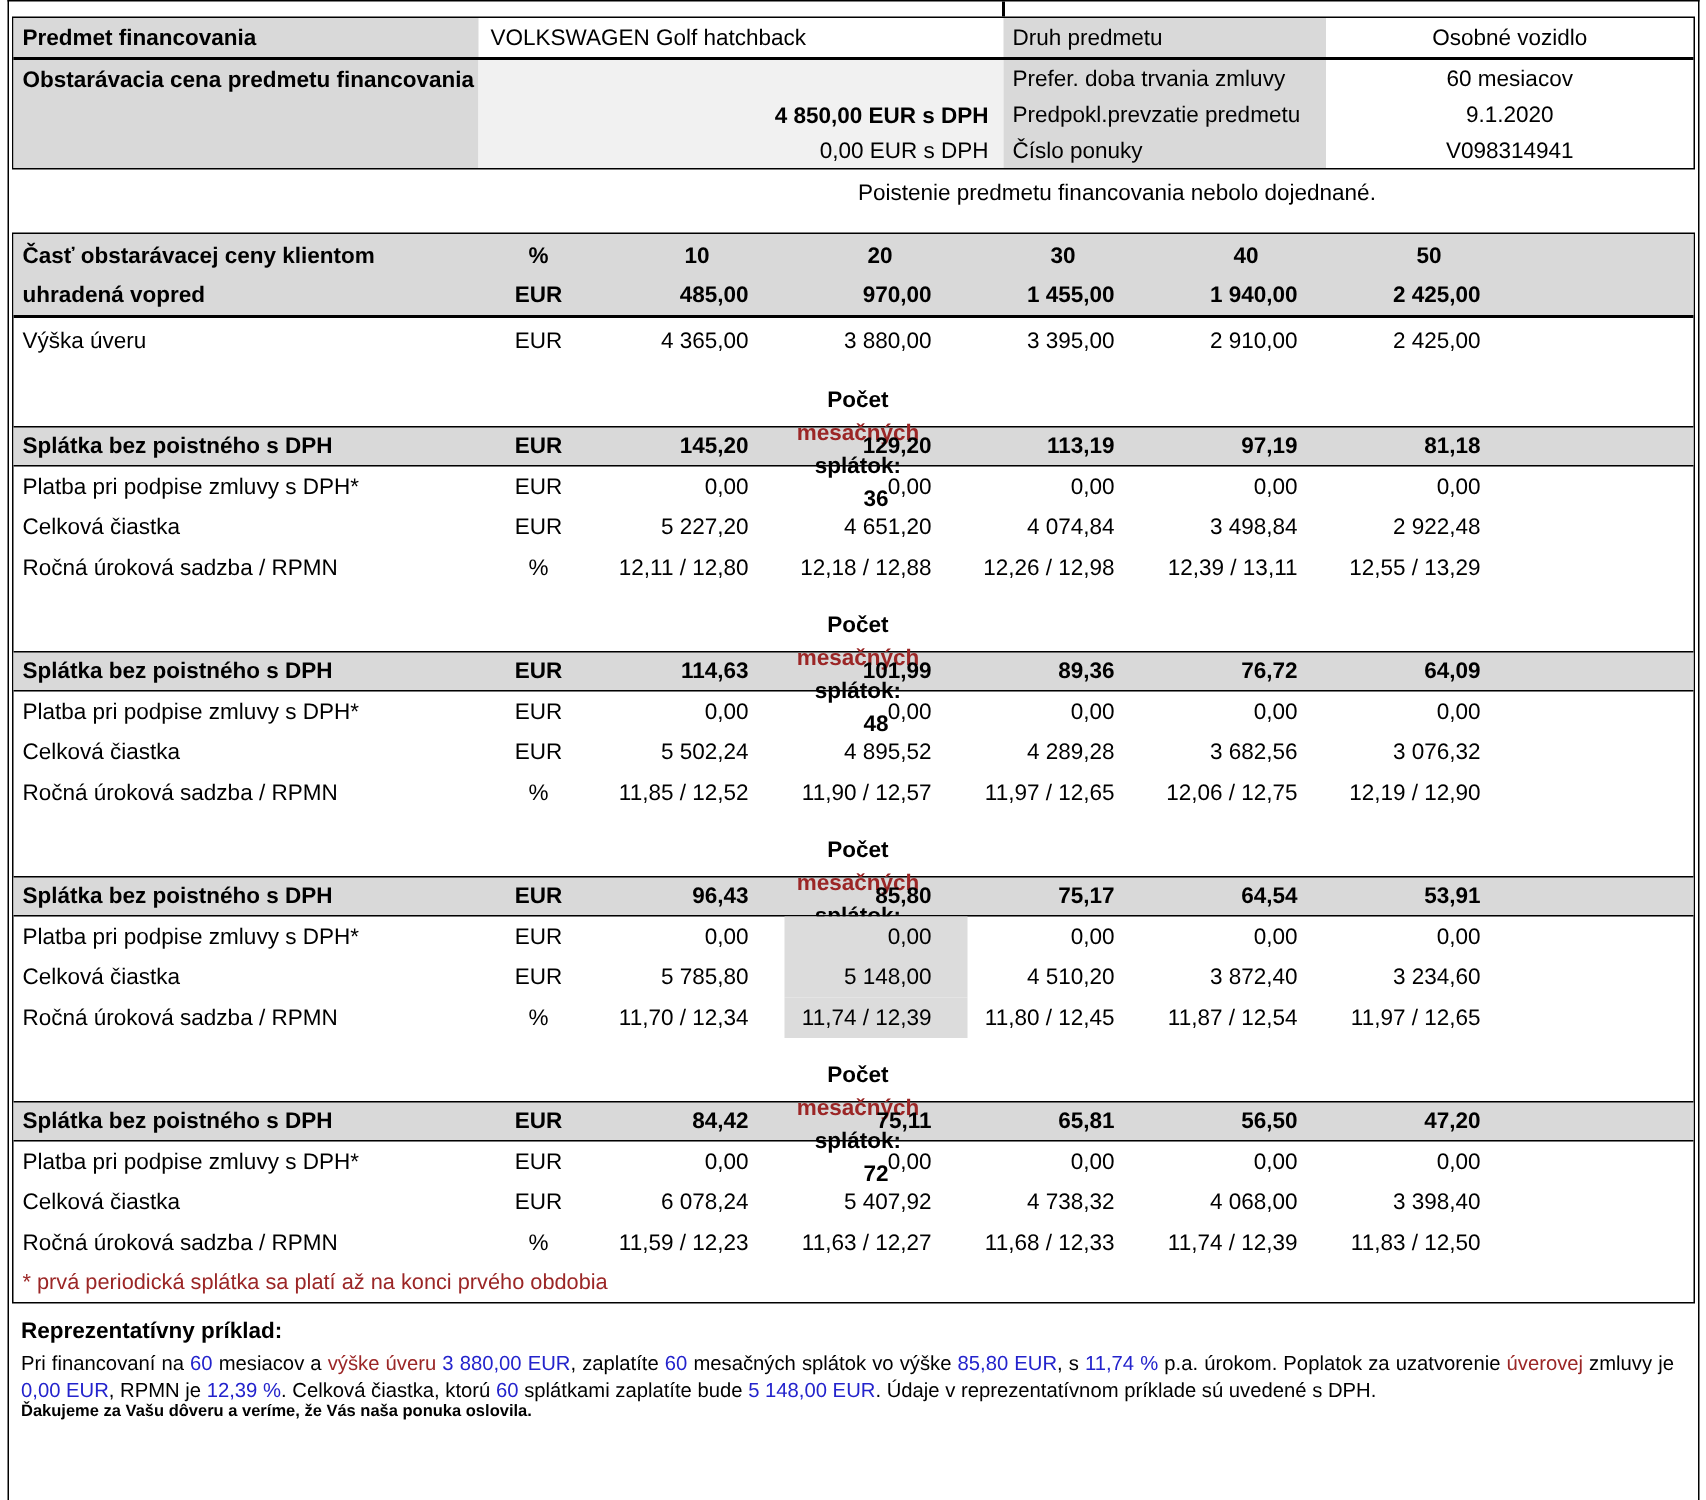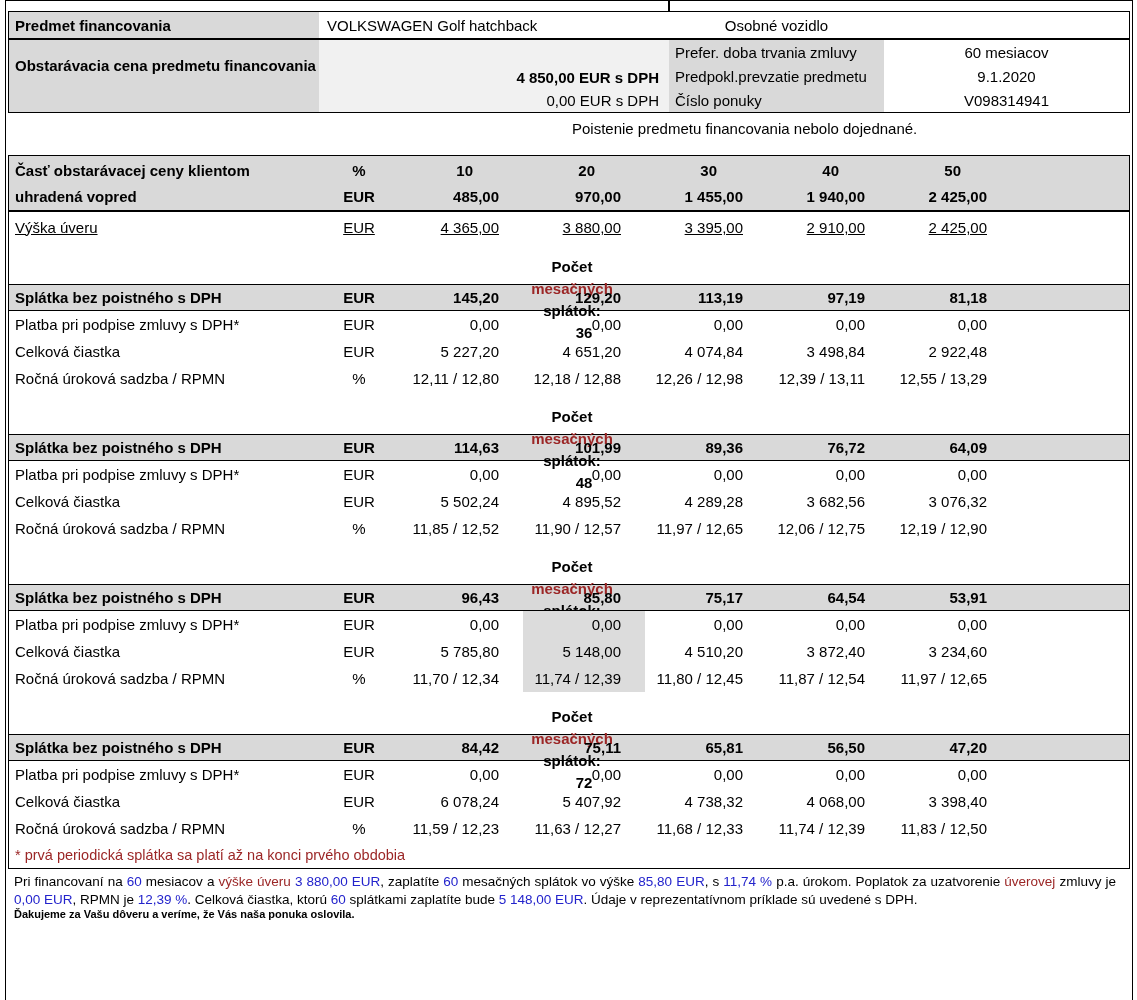--- a/index.html
+++ b/index.html
@@ -22,21 +22,21 @@
   
   .top-box { width:1122px; border:1.5px solid #000; }
   .row1 { display:grid; grid-template-columns:310px 350px 215px 1fr; height:28px; border-bottom:2px solid #000; }
   .row1 > div { display:flex; align-items:center; }
   .lblcell { background:var(--label-bg); padding-left:6px; }
   .valcell { padding-left:8px; }
   .valcell.center { justify-content:center; padding-left:0; }
 
   .block2 { display:grid; grid-template-columns:310px 350px 215px 1fr; }
   .b2c1 { background:var(--label-bg); padding-left:6px; }
-  .b2c1 .biglabel { line-height:23px; padding-top:14px; }
+  .b2c1 .biglabel { line-height:23px; padding-top:2px; }
   .b2c1 .feelabel { line-height:23px; }
   .b2c2 { background:var(--value-bg); display:flex; flex-direction:column; justify-content:flex-end; padding-right:10px; }
   .b2c2 > div { text-align:right; line-height:23px; }
   .b2row { display:grid; grid-template-columns:215px 1fr; height:24px; }
   .b2row .lab { background:var(--label-bg); padding-left:6px; display:flex; align-items:center; }
   .b2row .val { display:flex; align-items:center; justify-content:center; }
   .b2right { display:grid; grid-template-columns:215px 1fr; grid-column:3 / 5; }
 
   .insurance { height:30px; display:flex; align-items:center; padding-left:564px; }
 
@@ -44,21 +44,21 @@
   .maintable { width:1122px; border:1.5px solid #000; margin-top:12px; }
   .trow { display:grid; grid-template-columns:308px 84px 122px 122px 122px 122px 122px 1fr; height:27px; }
   .trow > .cell { height:100%; display:flex; align-items:center; }
   .cell.label { padding-left:6px; }
   .cell.unit { justify-content:center; }
   .cell.num { justify-content:flex-end; padding-right:24px; }
   .cell.pct { justify-content:flex-end; padding-right:50px; }
   .cell.hl { background:var(--hl-bg); }
   .header-bar { background:var(--label-bg); border-bottom:2px solid #000; padding:1px 0; }
   .header-bar .trow { height:26px; }
-  .loanrow .trow { height:30px;text-decoration:underline; }
+  .loanrow .trow { height:30px; }
   .bar { background:var(--label-bg); border-top:1.5px solid #000; border-bottom:1.5px solid #000; }
   .count-line { display:flex; gap:5px; align-items:center; height:26px; margin-top:16px; padding-left:6px; font-weight:bold;flex-direction:column; }
   .count-line .months { margin-left:24px; }
   .footnote { height:26px; display:flex; align-items:center; padding-left:6px; color:var(--red); font-size:14.5px; }
 
   
   .example { padding-left:6px; padding-right:12px; }
   .ex-title { font-weight:bold; margin-top:10px; font-size:15px; }
   .ex-p { margin-top:4px; font-size:13.5px; line-height:17.5px; text-align:justify; width:1102px; }
   .thanks { font-weight:bold; font-size:11px; margin-top:0; }
@@ -67,20 +67,21 @@
 <body>
 
 <div class="page">
   <div class="top-divider"></div>
   <div class="content">
 
     <div class="top-box">
       <div class="row1">
         <div class="lblcell b">Predmet financovania</div>
         <div class="valcell">VOLKSWAGEN Golf hatchback</div>
+        <div class="lblcell">Druh predmetu</div>
         <div class="valcell center">Osobné vozidlo</div>
       </div>
       <div class="block2">
         <div class="b2c1">
           <div class="biglabel b">Obstarávacia cena predmetu financovania</div>
         </div>
         <div class="b2c2">
           <div class="b">4 850,00 EUR s DPH</div>
           <div>0,00 EUR s DPH</div>
         </div>
@@ -316,18 +317,19 @@
               <div class="cell num">11,74 / 12,39</div>
               <div class="cell num">11,83 / 12,50</div>
             </div>
   </div>
 </div>
 
       <div class="footnote">* prvá periodická splátka sa platí až na konci prvého obdobia</div>
     </div>
 
     <div class="example">
+      <div class="ex-title">Reprezentatívny príklad:</div>
       <div class="ex-p"><span>Pri financovaní na </span><span class="blue">60</span><span> mesiacov a </span><span class="red">výške úveru</span><span> </span><span class="blue">3 880,00 EUR</span><span>, zaplatíte </span><span class="blue">60</span><span> mesačných splátok vo výške </span><span class="blue">85,80 EUR</span><span>, s </span><span class="blue">11,74 %</span><span> p.a. úrokom. Poplatok za uzatvorenie </span><span class="red">úverovej</span><span> zmluvy je </span><span class="blue">0,00 EUR</span><span>, RPMN je </span><span class="blue">12,39 %</span><span>. Celková čiastka, ktorú </span><span class="blue">60</span><span> splátkami zaplatíte bude </span><span class="blue">5 148,00 EUR</span><span>. Údaje v reprezentatívnom príklade sú uvedené s DPH.</span></div>
       <div class="thanks">Ďakujeme za Vašu dôveru a veríme, že Vás naša ponuka oslovila.</div>
     </div>
 
   </div>
 </div>
 
 </body></html>

